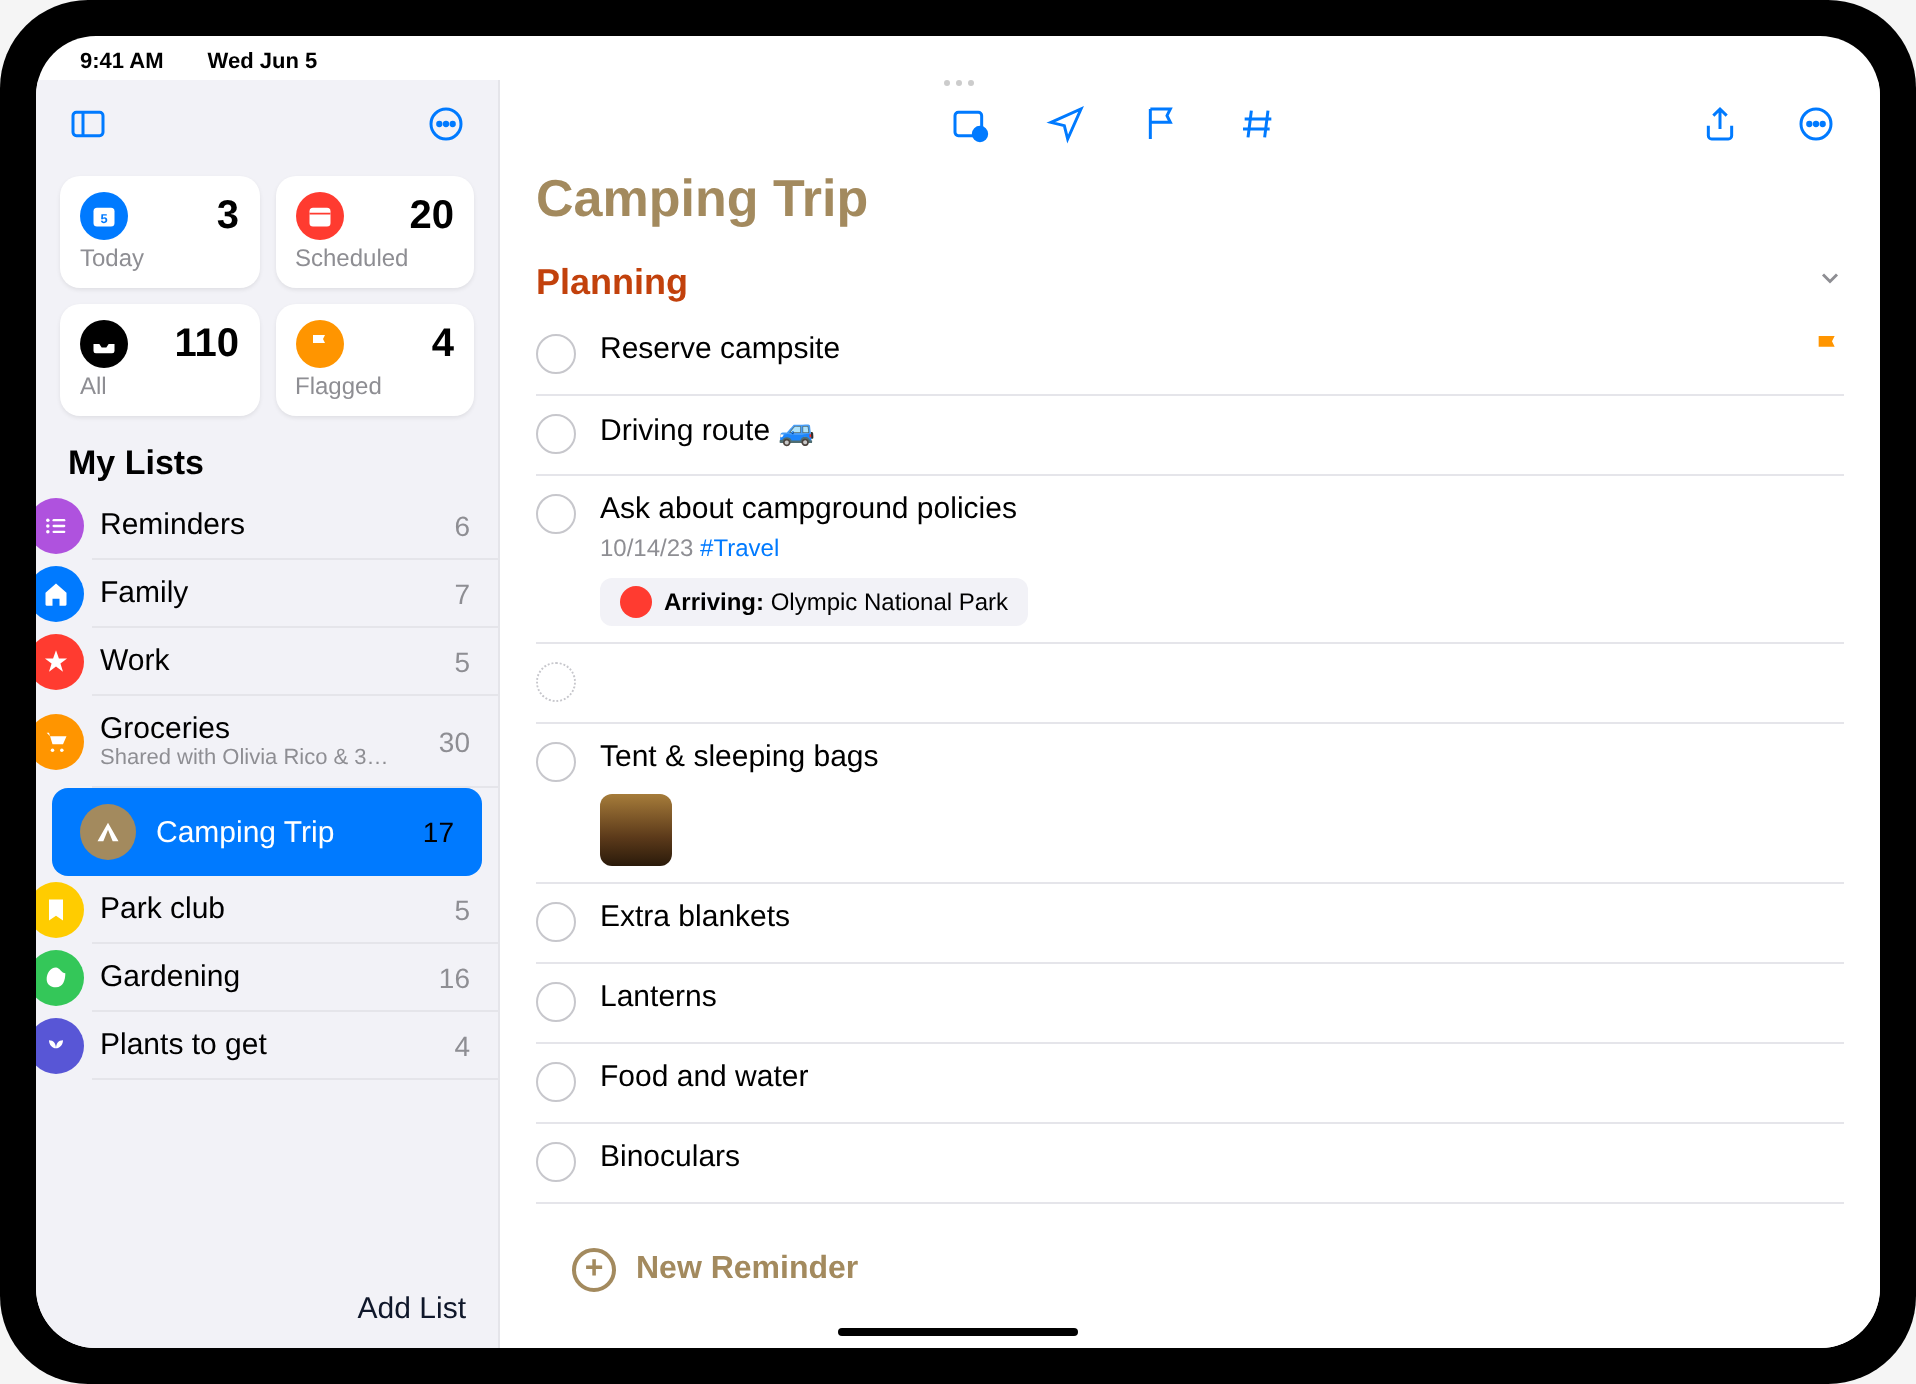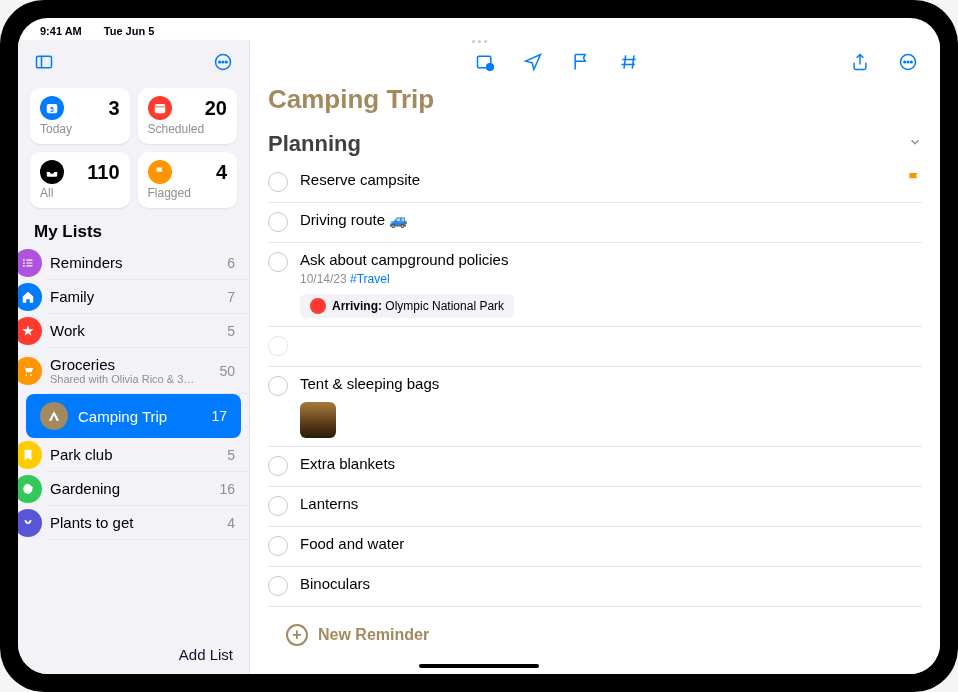--- a/index.html
+++ b/index.html
@@ -27,40 +27,40 @@
 .smart-card { background: #fff; border-radius: 10px; padding: 8px 10px; box-shadow: 0 1px 2px rgba(0,0,0,0.08); cursor: pointer; }
 .smart-top { display: flex; justify-content: space-between; align-items: center; }
 .smart-icon { width: 24px; height: 24px; border-radius: 50%; display: flex; align-items: center; justify-content: center; color: #fff; }
 .smart-count { font-size: 20px; font-weight: 700; color: #000; }
 .smart-label { font-size: 12px; color: #8e8e93; margin-top: 2px; }
 
 .lists-header { font-size: 17px; font-weight: 700; padding: 6px 16px 4px; }
 .lists { flex: 1; overflow-y: auto; }
 .list-row { display: flex; align-items: center; padding: 8px 14px; cursor: pointer; border-bottom: 0.5px solid #e5e5ea; margin-left: 28px; position: relative; }
 .list-row.selected { background: #007aff; color: #fff; border-radius: 8px; margin: 0 8px; border-bottom: none; }
-.list-row.selected .list-count { color: #fef9c3; }
+.list-row.selected .list-count { color: #000000; }
 .list-icon { width: 28px; height: 28px; border-radius: 50%; display: flex; align-items: center; justify-content: center; margin-right: 10px; color: #fff; flex-shrink: 0; position: absolute; left: -32px; }
 .list-row.selected .list-icon { position: static; left: auto; }
 .list-row:not(.selected) { padding-left: 4px; }
 .list-text { flex: 1; display: flex; flex-direction: column; }
 .list-name { font-size: 15px; }
 .list-sub { font-size: 11px; color: #8e8e93; }
 .list-count { font-size: 14px; color: #8e8e93; }
 
 .sidebar-footer { padding: 10px 16px; text-align: right; }
 .add-list-btn { color: #0f172a; font-size: 15px; cursor: pointer; }
 
 .main { flex: 1; display: flex; flex-direction: column; background: #fff; overflow: hidden; }
 .main-toolbar { display: flex; justify-content: space-between; padding: 8px 18px 4px; }
 .main-toolbar-group { display: flex; gap: 20px; }
 .main-title { font-size: 26px; font-weight: 700; padding: 4px 18px 10px; }
 .main-content { flex: 1; overflow-y: auto; padding: 0 18px 50px; }
 
 .section-header { display: flex; justify-content: space-between; align-items: center; padding: 6px 0; }
-.section-title { font-size: 22px; font-weight: 700; color: #404040; }
+.section-title { font-size: 18px; font-weight: 700; color: #c2410c; }
 .chevron { color: #8e8e93; }
 
 .reminder-row { display: flex; align-items: flex-start; padding: 8px 0; border-bottom: 0.5px solid #e5e5ea; min-height: 40px; }
 .reminder-circle { width: 20px; height: 20px; border: 1.5px solid #c7c7cc; border-radius: 50%; margin-right: 12px; margin-top: 1px; flex-shrink: 0; cursor: pointer; }
 .reminder-circle.dotted { border-style: dotted; }
 .reminder-body { flex: 1; display: flex; flex-direction: column; gap: 4px; }
 .reminder-title { font-size: 15px; color: #000; }
 .reminder-meta { font-size: 12px; color: #8e8e93; }
 .reminder-meta .hashtag { color: #007aff; }
 .reminder-trailing { display: flex; align-items: center; }
@@ -76,21 +76,21 @@
 .home-indicator { position: absolute; bottom: 6px; left: 50%; transform: translateX(-50%); width: 120px; height: 4px; background: #000; border-radius: 3px; }
 </style>
 </head>
 <body>
 
 <div class="device-frame">
   <div class="screen">
     <div class="status-bar">
       <div class="status-left">
         <span>9:41 AM</span>
-        <span>Tue Jun 5</span>
+        <span>Wed Jun 5</span>
       </div>
       <div class="status-right">
         <span>
           <svg width="14" height="10" viewBox="0 0 14 10">
               <path d="M7 9.5a1 1 0 100-2 1 1 0 000 2zM4 6a5 5 0 016 0l-1 1a3.5 3.5 0 00-4 0zM1.5 3.5a9 9 0 0111 0l-1 1a7.5 7.5 0 00-9 0z" fill="#000"></path>
             </svg>
         </span>
         <span class="battery-pct">100%</span>
         <span>
           <svg width="22" height="10" viewBox="0 0 22 10">
@@ -225,21 +225,21 @@
                 <svg width="14" height="14" viewBox="0 0 24 24" fill="#fff">
                   <path d="M4 4h2l3 10h9l3-7H7"></path>
                   <circle cx="9" cy="19" r="1.5"></circle>
                   <circle cx="17" cy="19" r="1.5"></circle>
                 </svg>
               </div>
     <div class="list-text">
       <span class="list-name">Groceries</span>
       <span class="list-sub">Shared with Olivia Rico &amp; 3…</span>
     </div>
-    <span class="list-count">50</span>
+    <span class="list-count">30</span>
             </div>
             <div class="list-row selected">
     <div class="list-icon" style="background:#a38a5e">
                 <svg width="14" height="14" viewBox="0 0 24 24" fill="#fff">
                   <path d="M12 4L3 20h18L12 4zm0 6l4 10h-8z"></path>
                 </svg>
               </div>
     <div class="list-text">
       <span class="list-name">Camping Trip</span>
 

